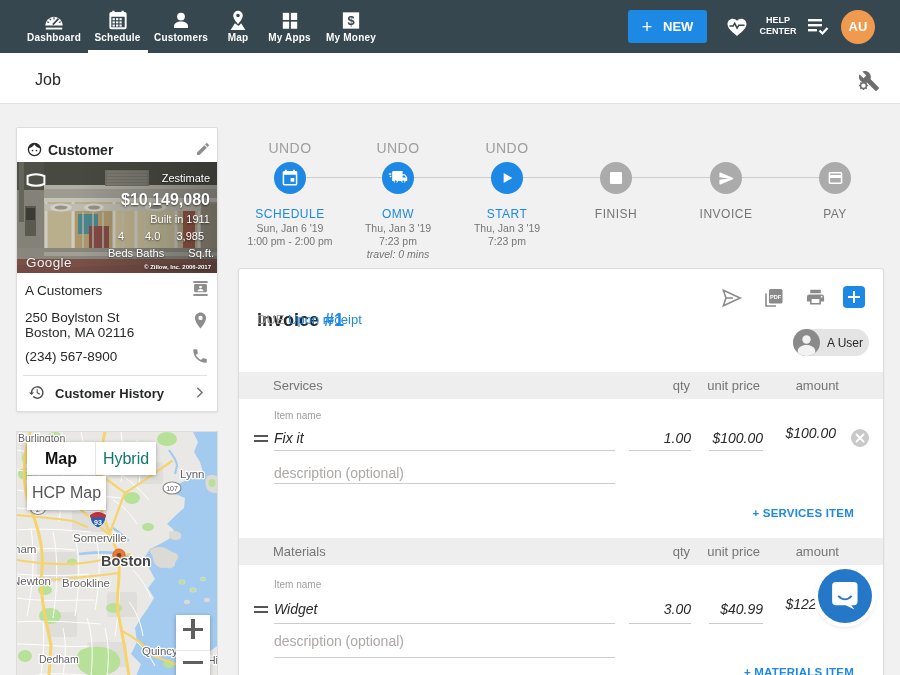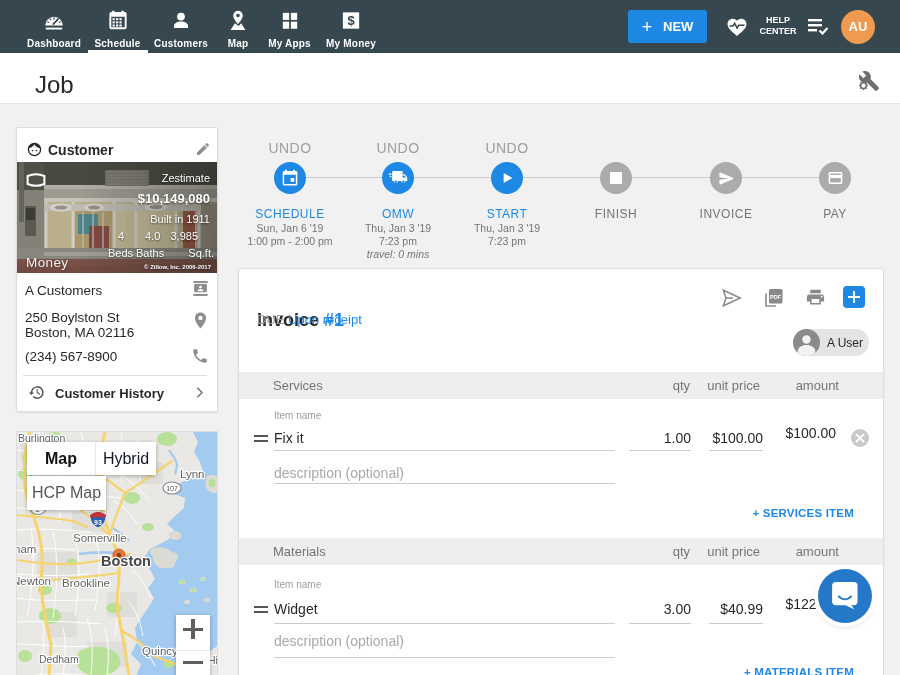--- a/index.html
+++ b/index.html
@@ -3,29 +3,29 @@
 <meta charset="utf-8">
 <style>
 * { margin:0; padding:0; box-sizing:border-box; }
 html,body { width:900px; height:675px; overflow:hidden; }
 body { font-family:"Liberation Sans", sans-serif; background:#f1f1f1; position:relative; }
 
 
 #nav { position:absolute; left:0; top:0; width:900px; height:53px; background:#36474f; }
 .tab { position:absolute; top:0; height:53px; text-align:center; color:#fff; }
 .tab .ticon { position:absolute; left:50%; transform:translateX(-50%); top:9px; }
-.tab .tlbl { position:absolute; left:50%; transform:translateX(-50%); top:32px; font-size:10px; font-weight:bold; white-space:nowrap; letter-spacing:.2px;margin-top:6px; }
+.tab .tlbl { position:absolute; left:50%; transform:translateX(-50%); top:32px; font-size:10px; font-weight:bold; white-space:nowrap; letter-spacing:.2px; }
 #tab-sched .under { position:absolute; left:50%; transform:translateX(-50%); bottom:0; width:60px; height:3px; background:#fff; }
 #newbtn { position:absolute; left:628px; top:10px; width:79px; height:33px; background:#1e88e5; border-radius:3px; color:#fff; font-size:13px; font-weight:bold; text-align:center; line-height:33px; }
 #helpcenter { position:absolute; left:755px; top:15px; width:46px; color:#fff; font-size:9px; font-weight:bold; text-align:center; line-height:11px; }
 #avatar { position:absolute; left:841px; top:10px; width:34px; height:34px; border-radius:50%; background:#ef9a4e; color:#fff; font-size:13px; font-weight:bold; text-align:center; line-height:34px; }
 
 
 #jobbar { position:absolute; left:0; top:53px; width:900px; height:51px; background:#fff; border-bottom:1px solid #e2e2e2; }
-#jobbar .title { position:absolute; left:35px; top:18px; font-size:24px; color:#26282a; }
+#jobbar .title { position:absolute; left:35px; top:18px; font-size:16px; color:#26282a; }
 
 
 #custcard { position:absolute; left:16px; top:127px; width:202px; height:285px; background:#fff; border:1px solid #ddd; border-radius:2px; box-shadow:0 1px 2px rgba(0,0,0,.08); }
 #custcard .hdr { position:absolute; left:0; top:0; width:100%; height:34px; }
 #custcard .hdr .t { position:absolute; left:31px; top:14px; font-size:14px; font-weight:bold; color:#26282a; }
 #photo { position:absolute; left:0px; top:34px; width:200px; height:111px; overflow:hidden; }
 .ov { position:absolute; color:#fff; text-shadow:0 1px 2px rgba(0,0,0,.6); font-size:11px; }
 #cinfo { position:absolute; left:0; top:145px; width:200px; }
 #cinfo .row { position:absolute; left:8px; color:#26282a; font-size:13.5px; }
 #cinfo .ic { position:absolute; left:174px; }
@@ -49,21 +49,21 @@
 #invcard { position:absolute; left:238px; top:268px; width:646px; height:420px; background:#fff; border:1px solid #ddd; border-radius:3px 3px 0 0; box-shadow:0 1px 2px rgba(0,0,0,.08); }
 .sechdr { position:absolute; left:0; width:100%; height:27px; background:#eee; color:#757575; font-size:13px; }
 .sechdr .nm { position:absolute; left:34px; top:6px; }
 .sechdr .c1 { position:absolute; left:391px; top:6px; width:60px; text-align:right;}
 .sechdr .c2 { position:absolute; left:421px; top:6px; width:100px; text-align:right;}
 .sechdr .c3 { position:absolute; left:500px; top:6px; width:100px; text-align:right;}
 .blue { color:#1e88e5; }
 .addlink { position:absolute; font-size:11.5px; font-weight:bold; color:#1e88e5; letter-spacing:.2px; }
 .uline { position:absolute; border-bottom:1px solid #ccc; }
 .lbl { position:absolute; font-size:10px; color:#9e9e9e; }
-.val { position:absolute; font-size:14px; color:#26282a; }
+.val { position:absolute; font-size:14px; color:#26282a;font-style:italic; }
 .ph { position:absolute; font-size:14px; color:#aca9a6; }
 
 
 #chat { position:absolute; left:818px; top:569px; width:54px; height:54px; border-radius:50%; background:#2577c8; box-shadow:0 0 0 4px #fff, 0 2px 6px rgba(0,0,0,.3); }
 </style>
 </head>
 <body>
 
 <div id="nav">
   <div class="tab" id="tab-dash" style="left:20px;width:68px;">
@@ -220,29 +220,29 @@
       <linearGradient id="pg" x1="0" y1="0" x2="1" y2="0">
           <stop offset="0.3" stop-color="rgba(30,30,28,0.02)"></stop>
           <stop offset="1" stop-color="rgba(30,30,28,0.38)"></stop>
         </linearGradient>
       <rect x="0" y="0" width="200" height="111" fill="url(#pg)"></rect>
     </svg>
     <svg style="position:absolute;left:9px;top:11px;" width="20" height="14" viewBox="0 0 20 14">
         <path fill="none" stroke="#fff" stroke-width="2" d="M1.6 3c2.8-1.2 5.6-1.8 8.4-1.8s5.6.6 8.4 1.8v8c-2.8 1.2-5.6 1.8-8.4 1.8S4.4 12.2 1.6 11z"></path>
       </svg>
     <div class="ov" style="right:7px;top:10px;">Zestimate</div>
-    <div class="ov" style="right:7px;top:29px;font-size:13px;font-weight:bold;">$10,149,080</div>
+    <div class="ov" style="right:7px;top:29px;font-size:16px;font-weight:bold;">$10,149,080</div>
     <div class="ov" style="right:7px;top:51px;">Built in 1911</div>
     <div class="ov" style="left:92px;top:68px;width:24px;text-align:center;">4</div>
     <div class="ov" style="left:128px;top:68px;width:32px;text-align:left;">4.0</div>
-    <div class="ov" style="right:19px;top:68px;">3,985</div>
+    <div class="ov" style="right:13px;top:68px;">3,985</div>
     <div class="ov" style="left:91px;top:85px;">Beds</div>
     <div class="ov" style="left:119px;top:85px;">Baths</div>
     <div class="ov" style="right:3px;top:85px;">Sq.ft.</div>
-    <div class="ov" style="left:9px;top:93px;font-size:13.5px;color:#f3f3f3;text-shadow:0 0 2px rgba(0,0,0,.35);letter-spacing:.4px;">Money</div>
+    <div class="ov" style="left:9px;top:93px;font-size:13.5px;color:#f3f3f3;text-shadow:0 0 2px rgba(0,0,0,.35);letter-spacing:.4px;">Google</div>
     <div class="ov" style="right:6px;top:102px;font-size:6px;font-weight:bold;">© Zillow, Inc. 2006-2017</div>
   </div>
   <div id="cinfo">
     <div class="row" style="top:10px;">A Customers</div>
     <svg class="ic" style="top:6px;" width="19" height="19" viewBox="0 0 24 24" fill="#8d8d8d">
         <rect x="3" y="2.6" width="18" height="2.5"></rect>
         <rect x="3" y="18.9" width="18" height="2.5"></rect>
         <path d="M5.3 6.4h13.4A1.4 1.4 0 0 1 20.1 7.8v7.4a1.4 1.4 0 0 1-1.4 1.4H5.3a1.4 1.4 0 0 1-1.4-1.4V7.8a1.4 1.4 0 0 1 1.4-1.4z"></path>
         <circle cx="12" cy="10.2" r="1.8" fill="#fff"></circle>
         <path d="M12 12.5c-2 0-3.6 1-3.6 2.3v.6h7.2v-.6c0-1.3-1.6-2.3-3.6-2.3z" fill="#fff"></path>
@@ -359,21 +359,21 @@
       <g transform="translate(73,80)">
         <path d="M0 3c3-2 5-3 8-3s5 1 8 3c0 6-2 10-8 13-6-3-8-7-8-13z" fill="#2b5fad" stroke="#fff" stroke-width="0.8"></path>
         <path d="M0 3c3-2 5-3 8-3s5 1 8 3l-.2 2.2H.2z" fill="#c6303e"></path>
         <text x="8" y="12.5" font-size="7" fill="#fff" text-anchor="middle" font-weight="bold">93</text>
       </g>
     </g>
   </svg>
   
   <div style="position:absolute;left:10px;top:10px;width:129px;height:33px;background:#fff;box-shadow:0 1px 4px rgba(0,0,0,.3);"></div>
   <div style="position:absolute;left:10px;top:10px;width:68px;height:33px;font-size:16px;font-weight:bold;color:#111;text-align:center;line-height:33px;">Map</div>
-  <div style="position:absolute;left:78px;top:10px;width:61px;height:33px;font-size:16px;color:#0f172a;text-align:center;line-height:33px;border-left:1px solid #e6e6e6;">Hybrid</div>
+  <div style="position:absolute;left:78px;top:10px;width:61px;height:33px;font-size:16px;color:#0f766e;text-align:center;line-height:33px;border-left:1px solid #e6e6e6;">Hybrid</div>
   <div style="position:absolute;left:10px;top:44px;width:79px;height:34px;background:#fff;box-shadow:0 1px 4px rgba(0,0,0,.3);font-size:16px;color:#565656;text-align:center;line-height:34px;">HCP Map</div>
   
   <div style="position:absolute;left:159px;top:183px;width:34px;height:62px;background:#fff;box-shadow:0 1px 4px rgba(0,0,0,.3);">
     <div style="position:absolute;left:7px;top:12.5px;width:20px;height:3.4px;background:#5f5f5f;"></div>
     <div style="position:absolute;left:15.3px;top:4px;width:3.4px;height:20px;background:#5f5f5f;"></div>
     <div style="position:absolute;left:0px;top:35px;width:34px;height:1px;background:#e6e6e6;"></div>
     <div style="position:absolute;left:7px;top:46px;width:20px;height:3.4px;background:#5f5f5f;"></div>
   </div>
 </div>
 <div id="timeline">

